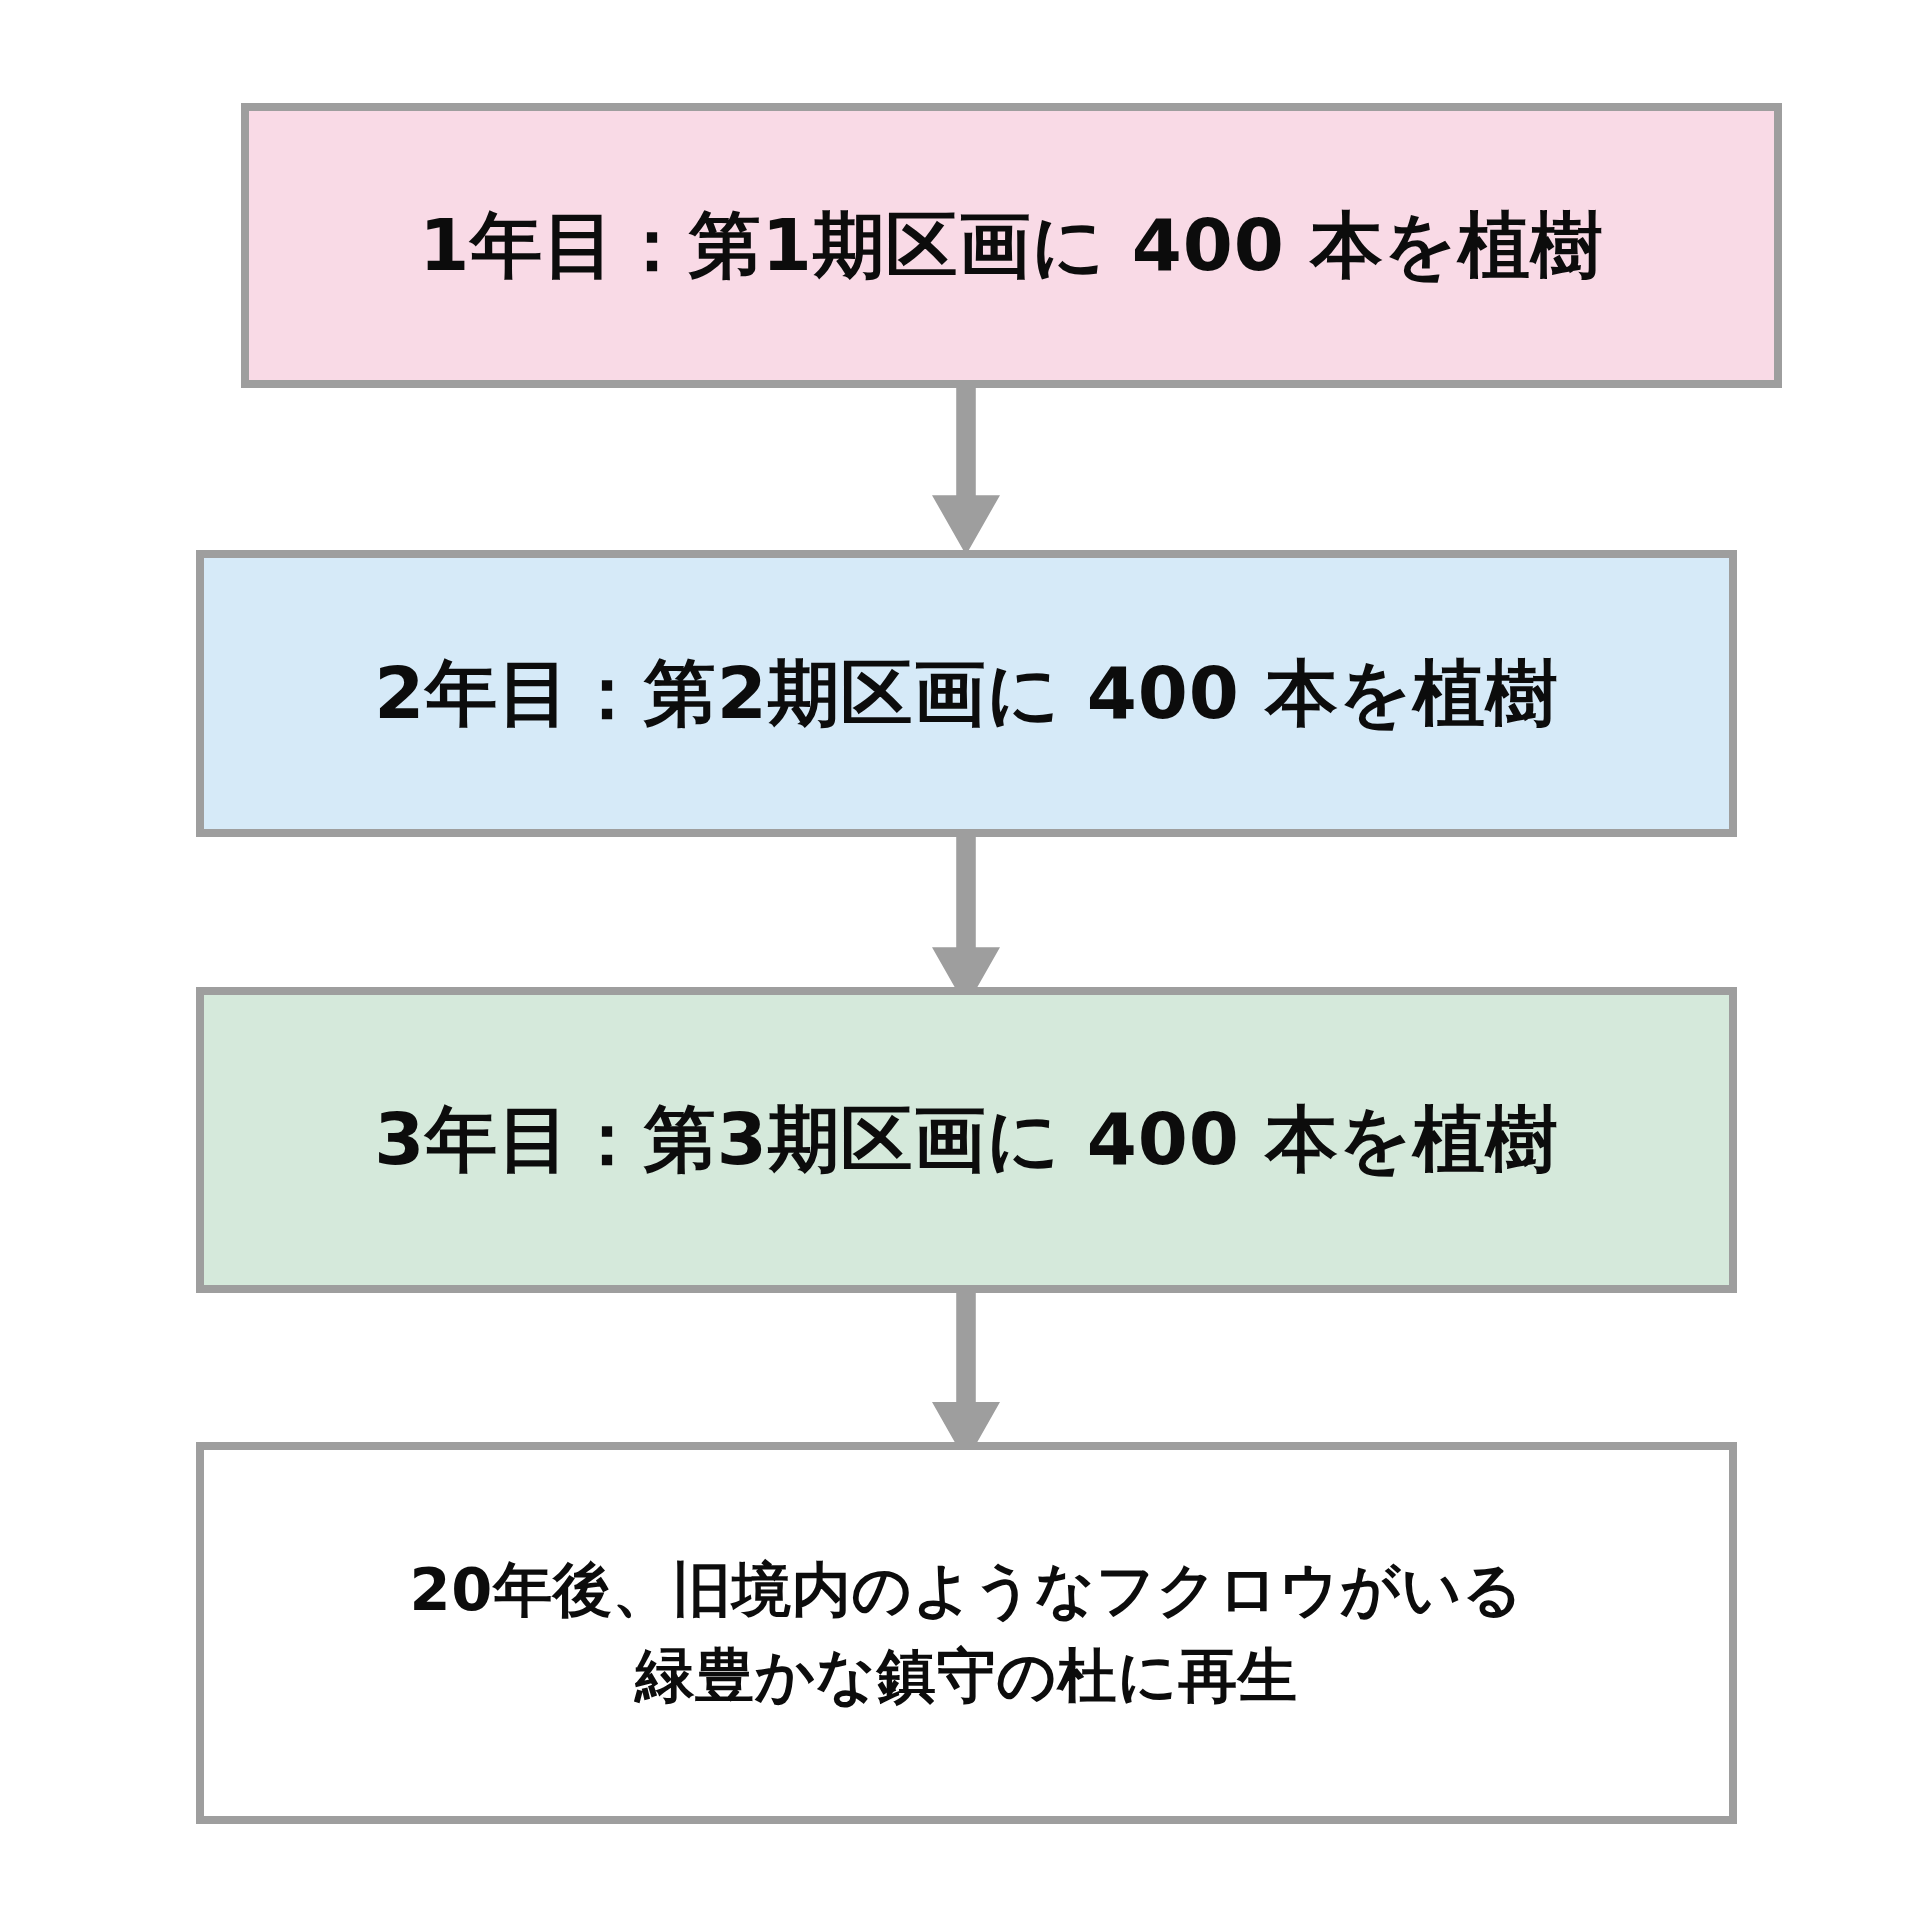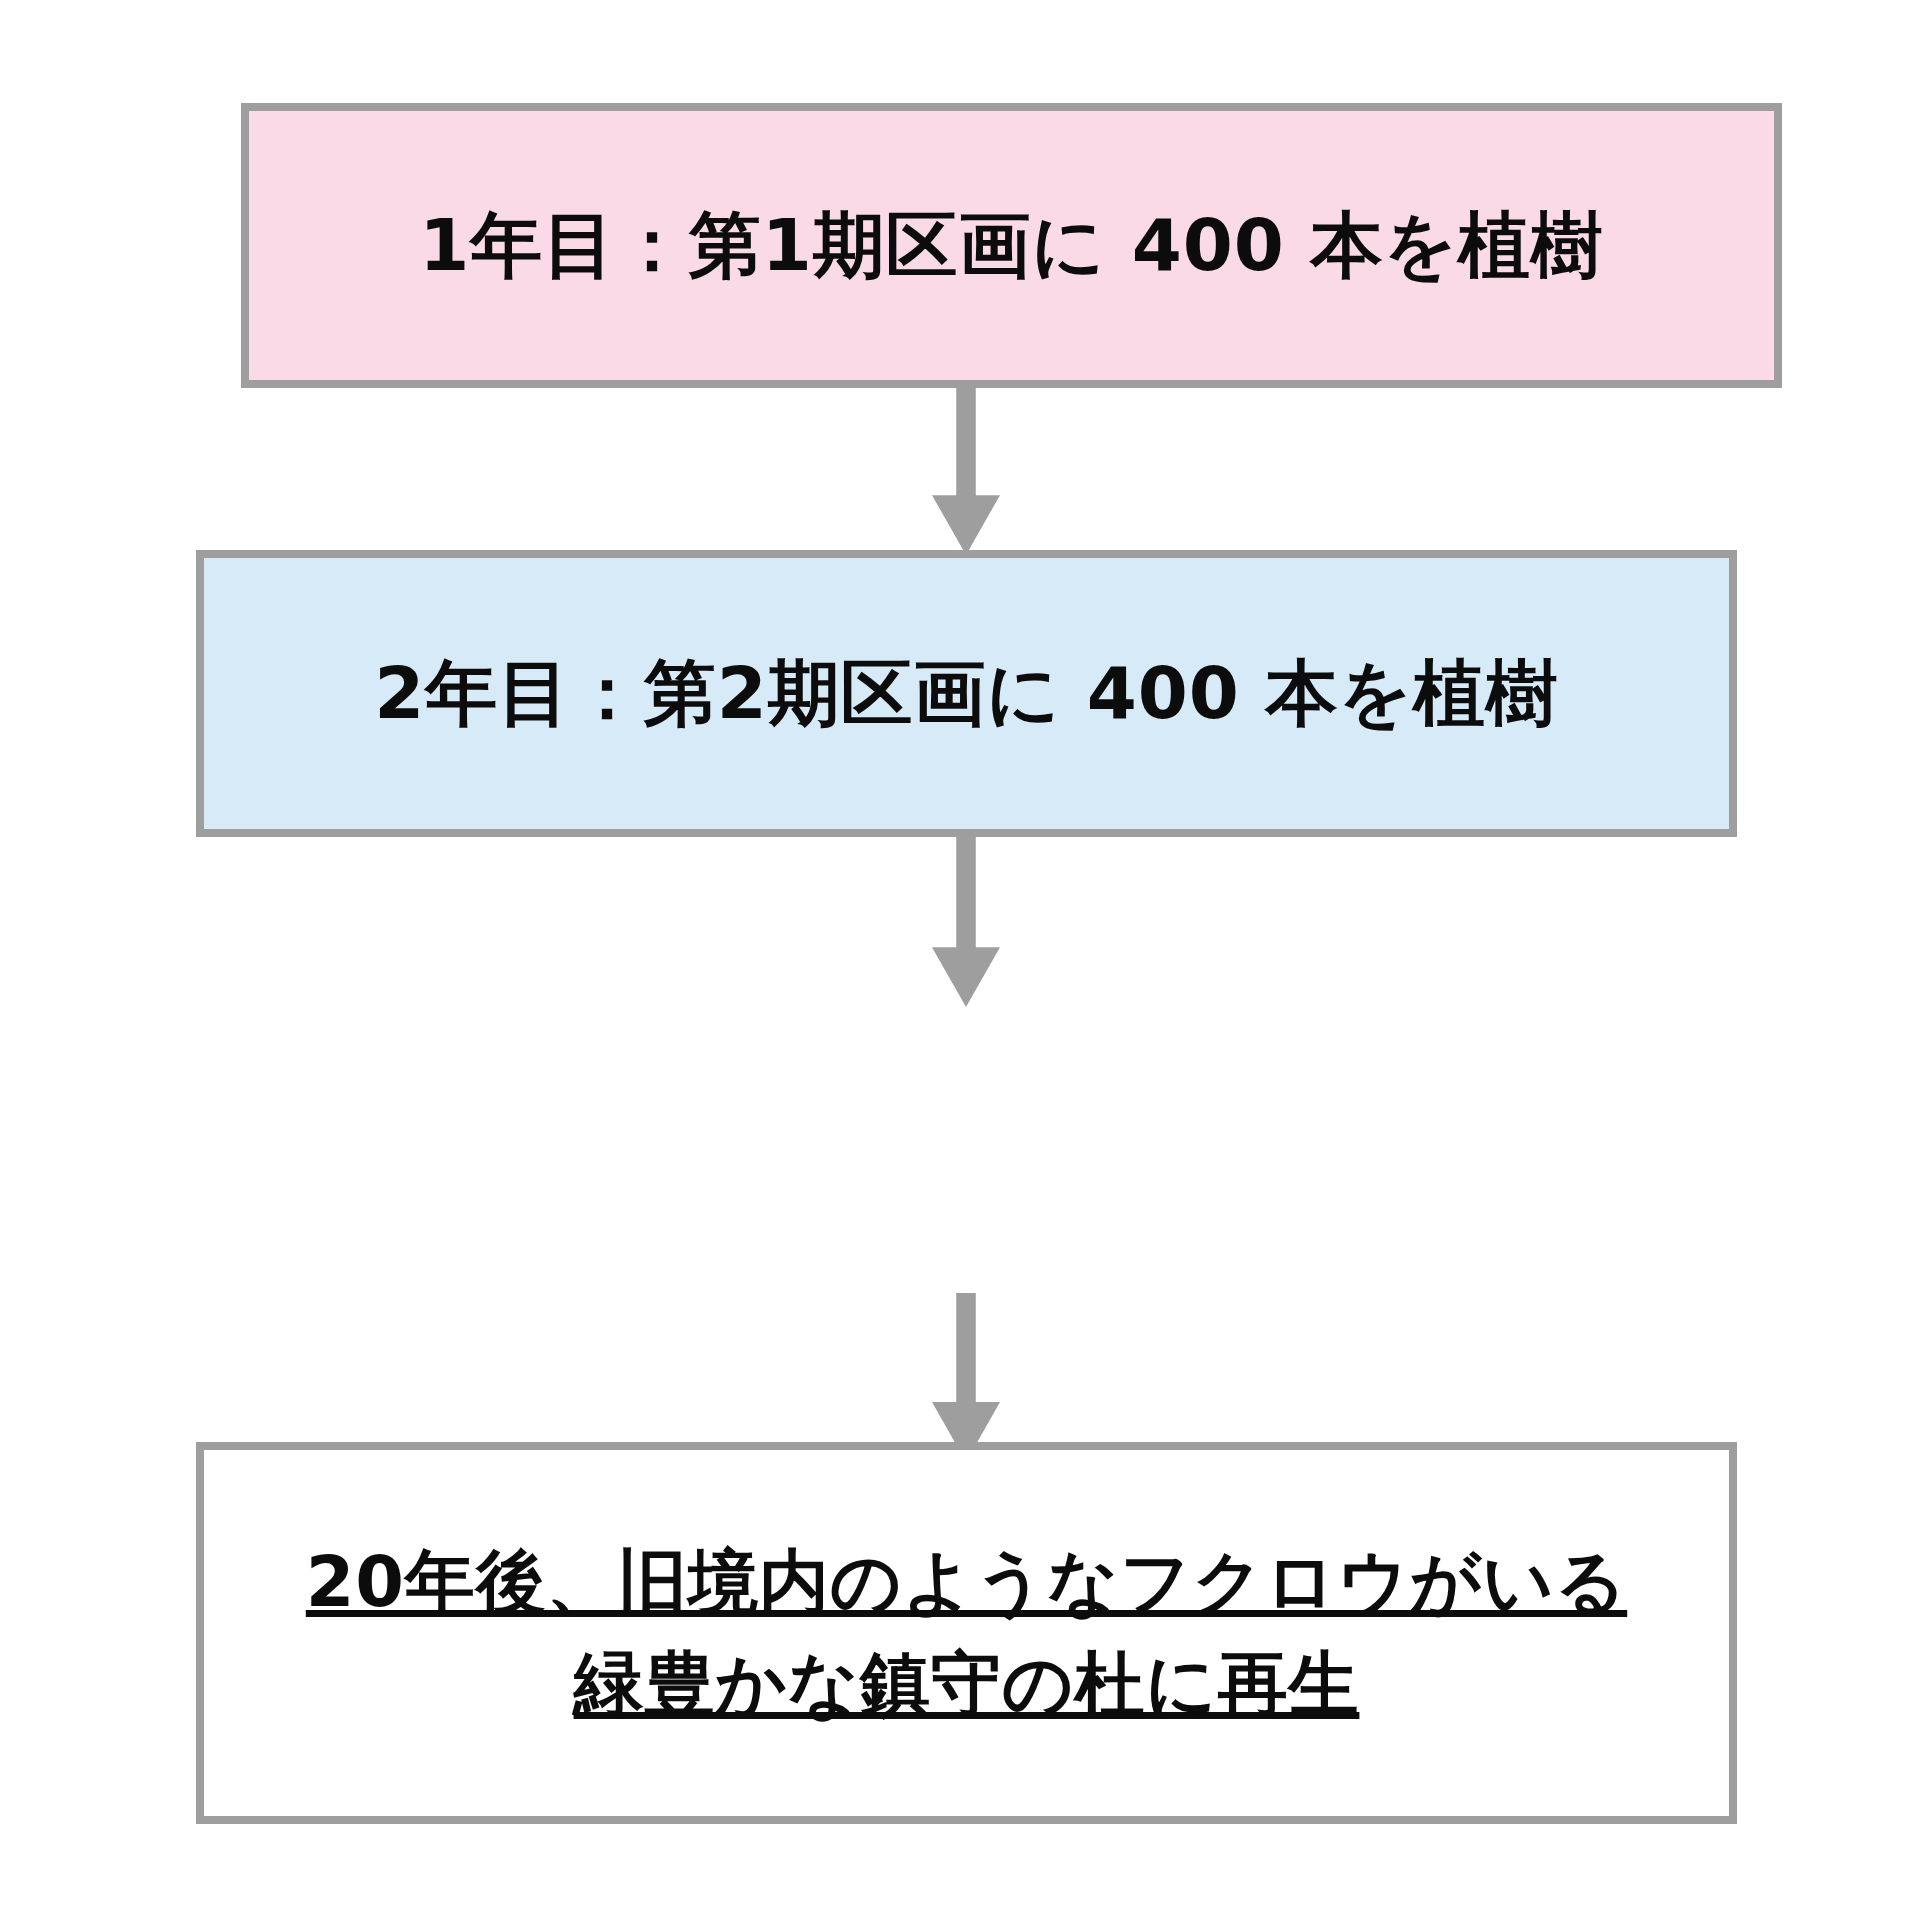--- a/index.html
+++ b/index.html
@@ -38,22 +38,21 @@
     font-size: 72px;
     font-weight: 700;
     line-height: 1.08;
     letter-spacing: 0.012em;
     white-space: pre-line;
     padding: 0 17px;
   }
 
   .box-text.two-line {
     line-height: 1.46;
-    font-size: 70px;
-    text-decoration: underline;
+    font-size: 59px;
   }
 
   
   #box-year-1 { top: 103px;  height: 285px; margin-left: 45px; }
   #box-year-2 { top: 550px; height: 287px; }
   #box-year-3 { top: 987px; height: 306px; }
   #box-outcome { top: 1442px; height: 382px; }
 
   
   .connector-arrow {
@@ -85,20 +84,23 @@
   <div class="flow-box" id="box-year-2" style="background-color: rgb(214, 234, 248); border-color: rgb(158, 158, 158);">
     <span class="box-text" style="color: rgb(12, 12, 12);">2年目：第2期区画に 400 本を植樹</span>
   </div>
 
   <div class="connector-arrow" id="arrow-2">
     <svg viewBox="0 0 160 398" preserveAspectRatio="none" aria-hidden="true">
       <polygon points="57,0 103,0 103,258 160,258 80,398 0,258 57,258" fill="#9e9e9e"></polygon>
     </svg>
   </div>
 
+  <div class="flow-box" id="box-year-3" style="background-color: rgb(213, 233, 219); border-color: rgb(158, 158, 158);">
+    <span class="box-text" style="color: rgb(12, 12, 12);">3年目：第3期区画に 400 本を植樹</span>
+  </div>
 
   <div class="connector-arrow" id="arrow-3">
     <svg viewBox="0 0 160 395" preserveAspectRatio="none" aria-hidden="true">
       <polygon points="57,0 103,0 103,255 160,255 80,395 0,255 57,255" fill="#9e9e9e"></polygon>
     </svg>
   </div>
 
   <div class="flow-box" id="box-outcome" style="background-color: rgb(255, 255, 255); border-color: rgb(158, 158, 158);">
     <span class="box-text two-line" style="color: rgb(12, 12, 12);">20年後、旧境内のようなフクロウがいる
 緑豊かな鎮守の杜に再生</span>

